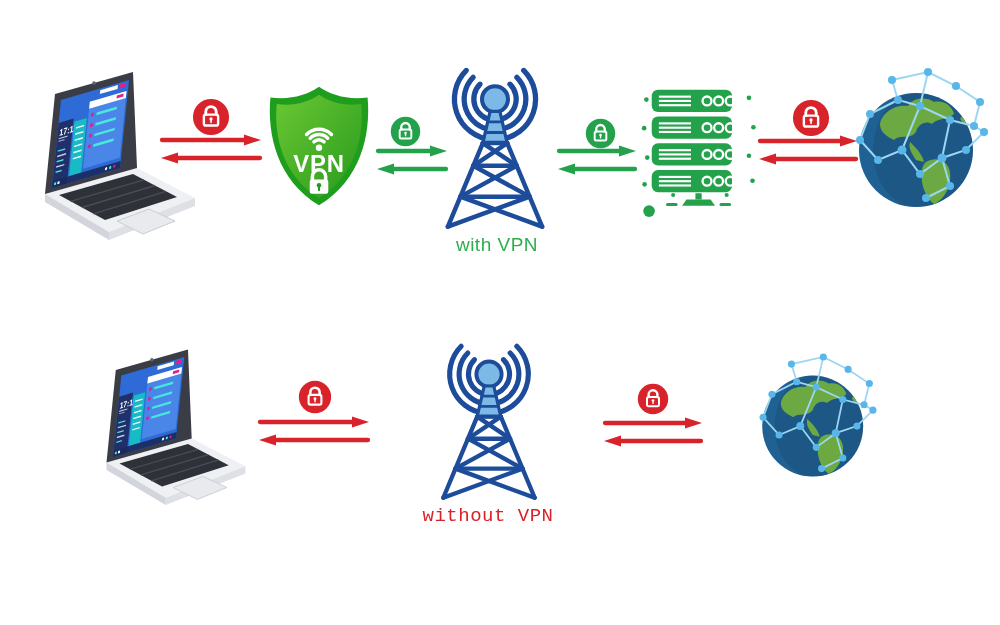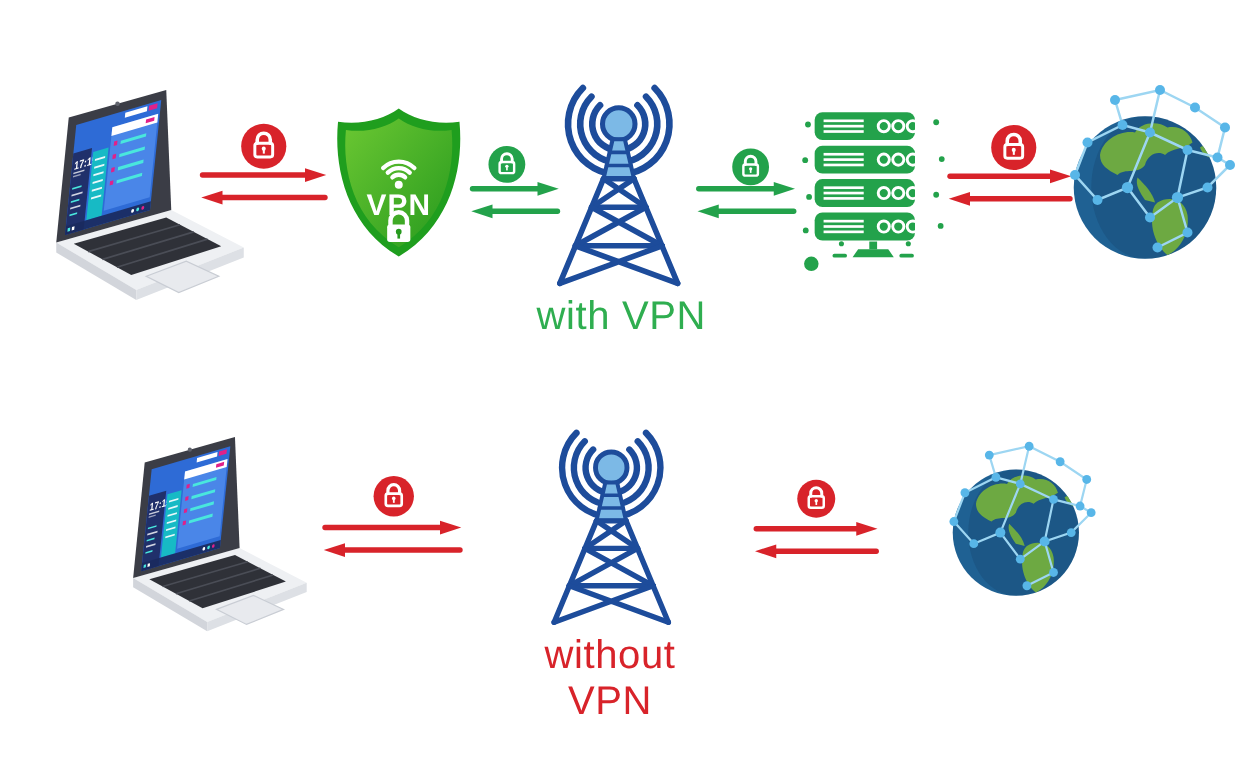--- a/index.html
+++ b/index.html
@@ -1,21 +1,21 @@
 <!DOCTYPE html>
 <html style="--red: #d8232a; --green: #23a24b; --green-text: #2fae50; --navy: #1d4c9b; --light-blue: #7cb9e6; --net-line: #9dd6f2; --net-node: #58b6e8; --ocean: #1f6193; --land: #80c342; --shield-rim: #1f9e1e; --shield-light: #6bc732; --shield-dark: #279a1e; --screen-blue: #2e6bd6; --screen-navy: #20306b; --teal-panel: #17bac5; --cyan-bar: #49e7dd; --magenta: #e0218a; --bezel: #3b3d46; --laptop-body: #eef0f3; --keys: #2f3138;"><head>
 <meta charset="utf-8">
 <style>
   html,body{margin:0;padding:0;background:#fff;}
   body{width:1000px;height:625px;position:relative;overflow:hidden;font-family:"Liberation Sans",sans-serif;}
   .abs{position:absolute;}
   svg{display:block;overflow:visible;}
-  .row-label{position:absolute;text-align:center;font-size:32px;font-weight:500;letter-spacing:.5px;}
+  .row-label{position:absolute;text-align:center;font-size:19px;font-weight:500;letter-spacing:.5px;}
   .label-green{color:var(--green-text,#2fae50);}
-  .label-red{color:var(--red,#d8232a);}
+  .label-red{color:var(--red,#d8232a);font-family:Liberation Mono, monospace;}
   .lock-red{color:var(--red,#d8232a);}
   .lock-green{color:var(--green,#23a24b);}
   .arrow path{fill:none;stroke-width:4.3;stroke-linecap:round;}
   .arrow-red path{stroke:var(--red,#d8232a);} .arrow-red polygon{fill:var(--red,#d8232a);}
   .arrow-green path{stroke:var(--green,#23a24b);} .arrow-green polygon{fill:var(--green,#23a24b);}
   .navy-ln{stroke:var(--navy,#1d4c9b);fill:none;stroke-linecap:round;}
   .sprite{position:absolute;width:0;height:0;overflow:hidden;}
 </style>
 </head>
 <body>

